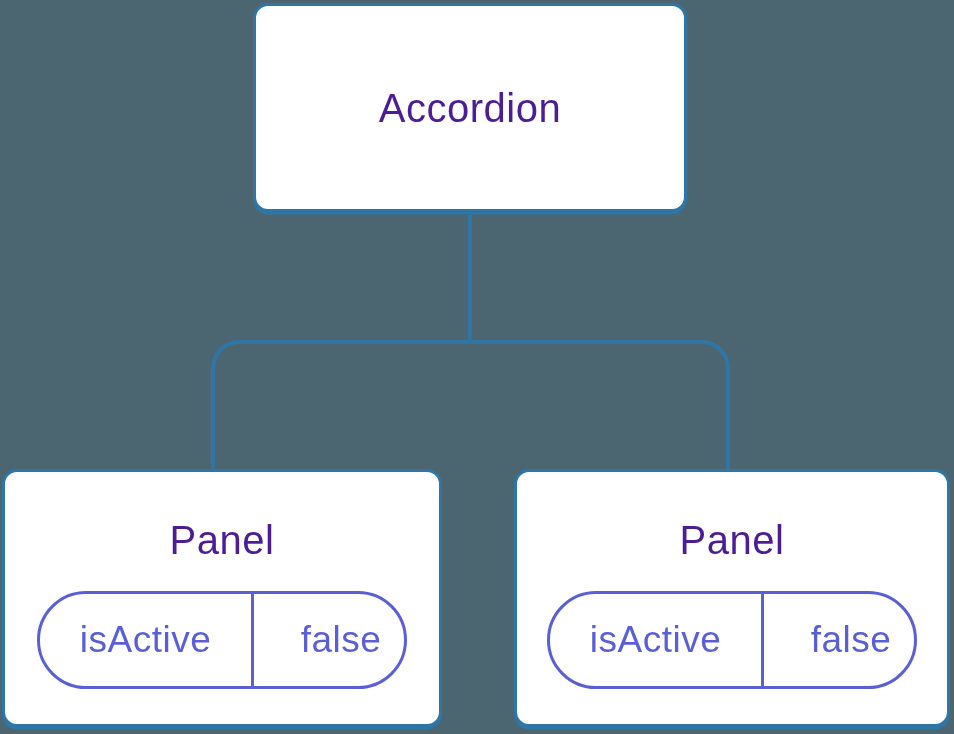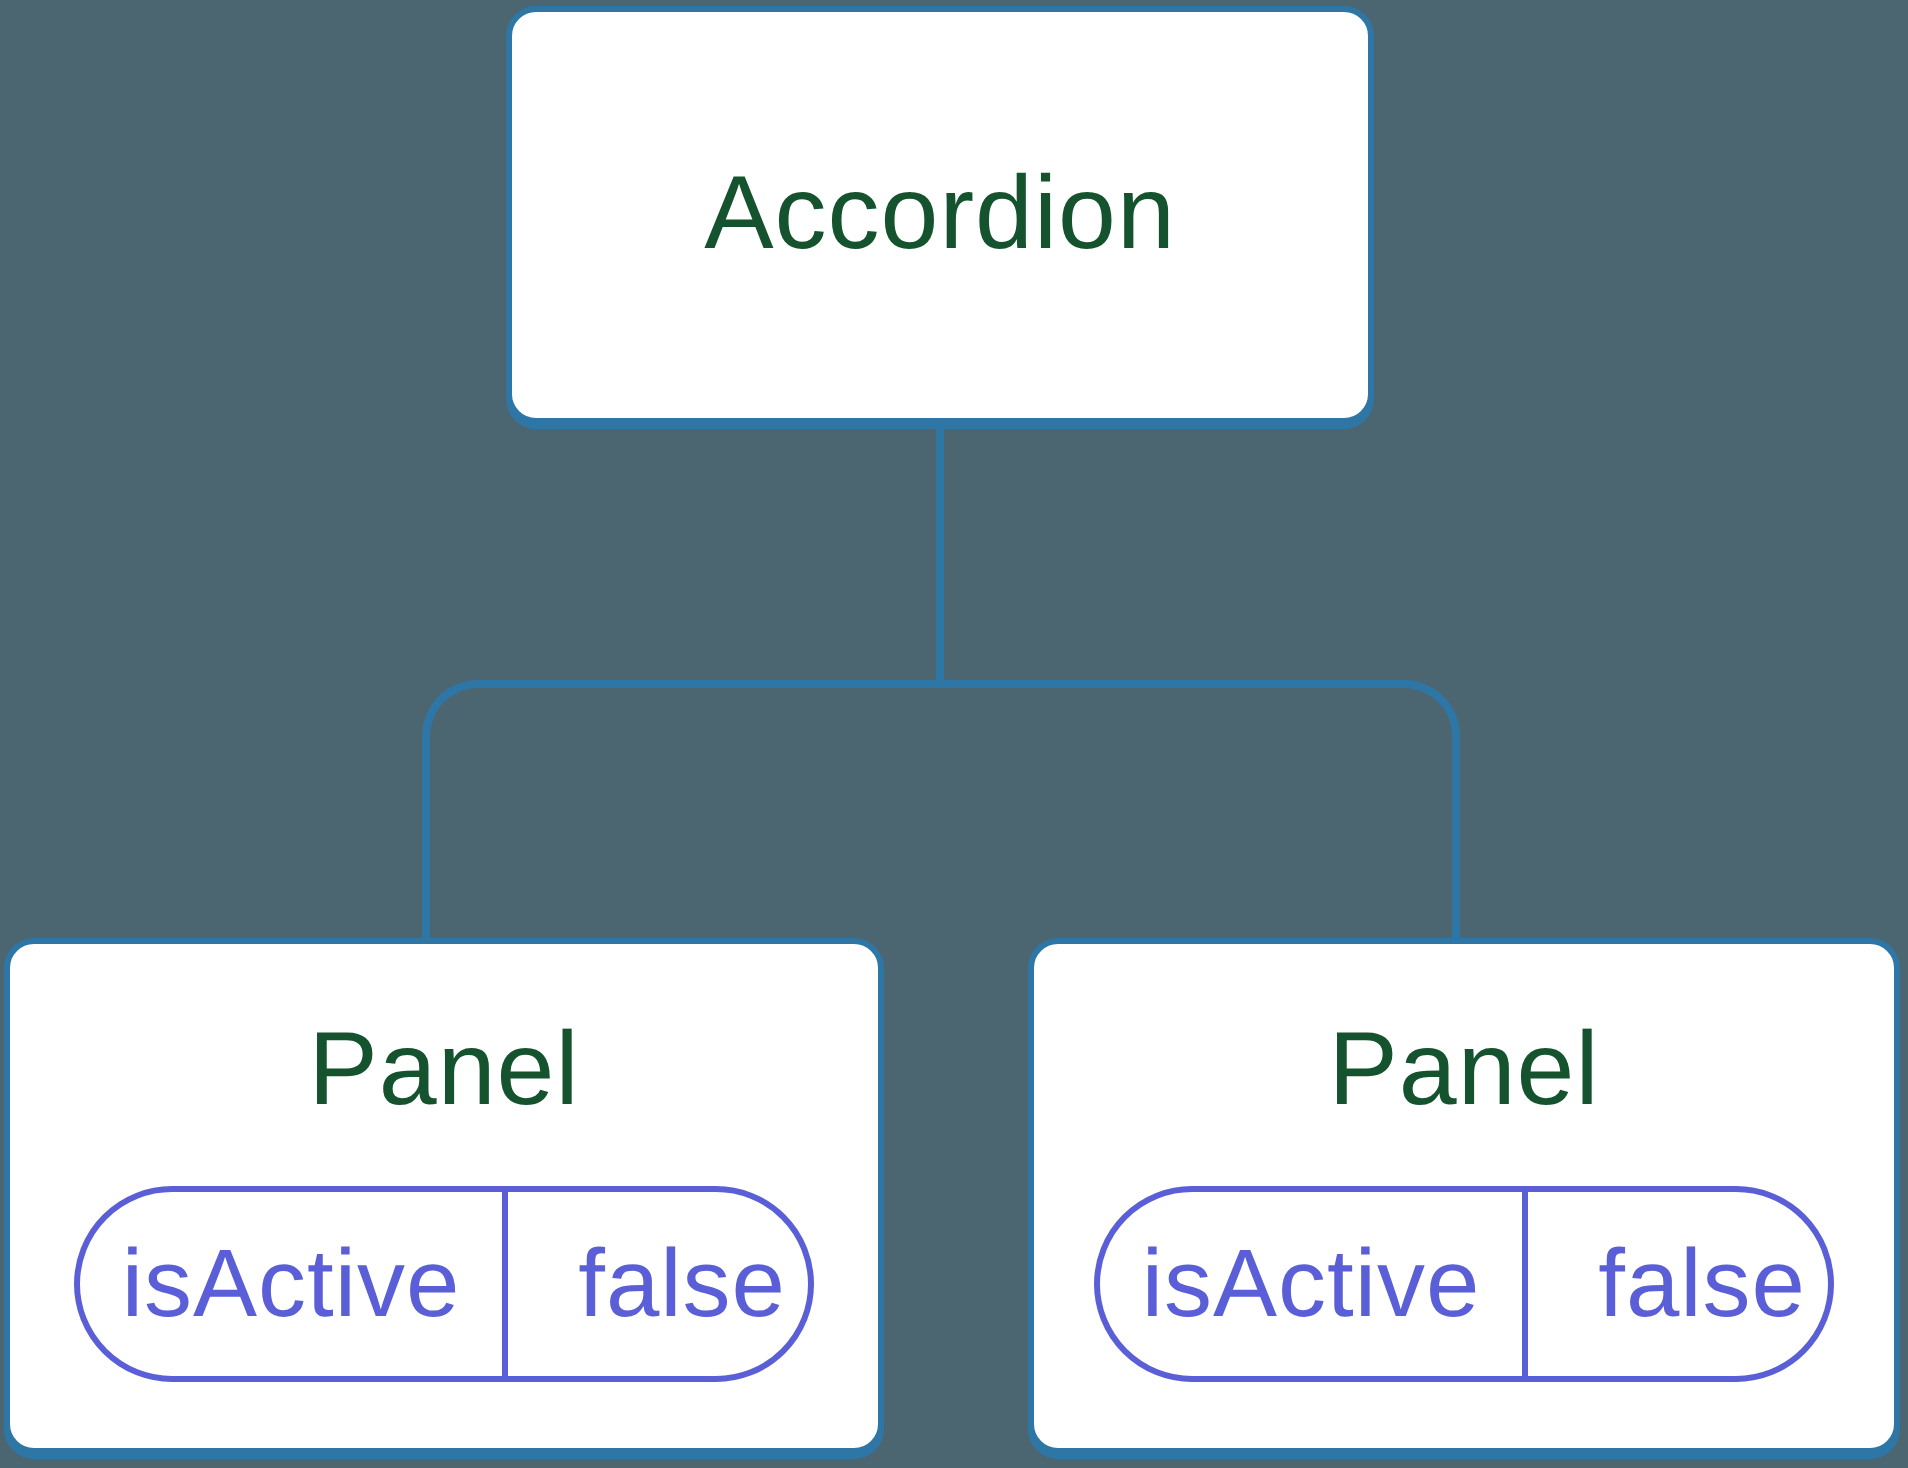--- a/index.html
+++ b/index.html
@@ -40,29 +40,29 @@
   .node-panel {
     top: 469px;
     height: 258px;
     display: flex;
     flex-direction: column;
     align-items: center;
   }
   .node-panel-left  { left: 2px;   width: 440px; }
   .node-panel-right { left: 514px; width: 436px; }
   .node-title {
-    color: #14532d;
-    font-size: 52px;
+    color: #4c1d95;
+    font-size: 40px;
     font-weight: 500;
     letter-spacing: 0.5px;
     line-height: 1.2;
     white-space: nowrap;
   }
   .node-panel .node-title {
-    margin-top: 32px;
+    margin-top: 44px;
   }
   
   .connector {
     position: absolute;
     z-index: 1;
   }
   .stem {
     left: 468px;
     top: 211px;
     width: 4px;
@@ -93,21 +93,21 @@
     display: flex;
     align-items: stretch;
     overflow: hidden;
     background: #FFFFFF;
   }
   .pill-cell {
     display: flex;
     align-items: center;
     justify-content: center;
     color: #5A5FD8;
-    font-size: 48px;
+    font-size: 37px;
     font-weight: 500;
     letter-spacing: 0.5px;
     white-space: nowrap;
   }
   .pill-name {
     flex: 0 0 58%;
     border-right: 3px solid #5A5FD8;
   }
   .pill-value {
     flex: 1 1 auto;

